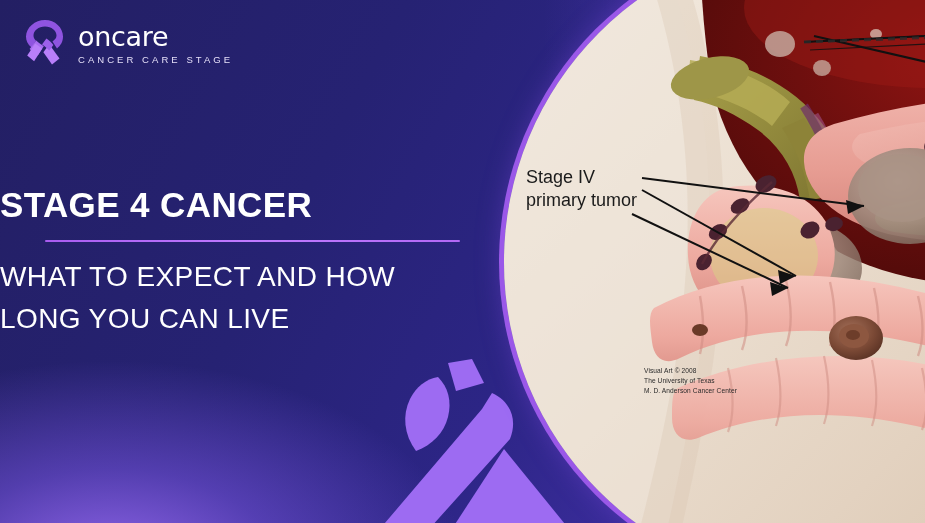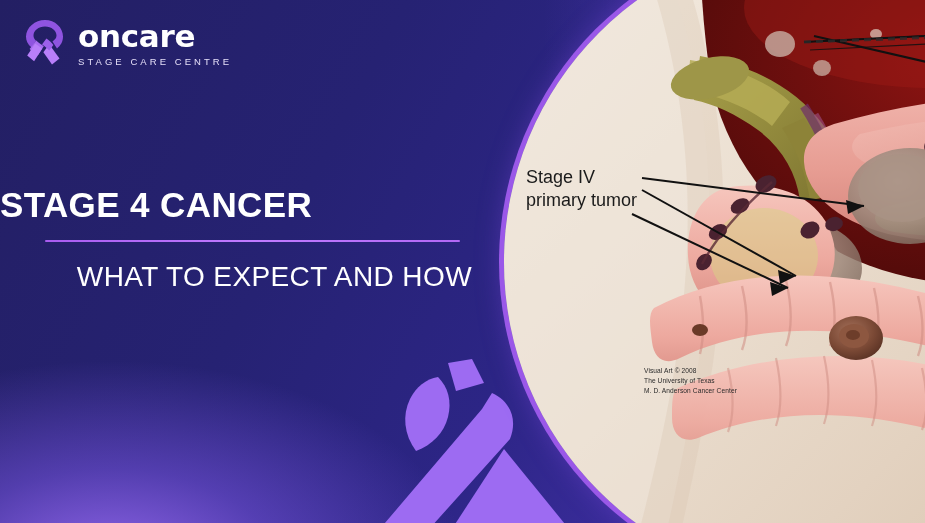--- a/index.html
+++ b/index.html
@@ -20,21 +20,21 @@
 
   
   .logo {
     position:absolute; left:22px; top:18px;
     display:flex; align-items:center; gap:11px;
     z-index:40;
   }
   .logo-mark { width:45px; height:52px; display:block; }
   .logo-text { display:flex; flex-direction:column; justify-content:center; }
   .logo-word {
-    font-size:31px; font-weight:700; color:#ffffff;
+    font-size:27px; font-weight:400; color:#ffffff;
     letter-spacing:-.3px; line-height:1.02;
     font-family:"DejaVu Sans", sans-serif;
   }
   .logo-tag {
     font-size:9.5px; color:#e5dff8; letter-spacing:3.05px;
     margin-top:3px; font-weight:400;
     font-family:"Liberation Sans", sans-serif;
   }
 
   
@@ -44,21 +44,21 @@
     letter-spacing:.4px; text-align:left; line-height:1.1;
     padding-right:48px;
   }
   .divider {
     height:2px; width:415px; margin:15px 0 14px 45px;
     background:linear-gradient(90deg,#a95cf0 0%, #c07bff 50%, #b268f5 100%);
     border-radius:2px;
   }
   .h-sub {
     font-size:28px; font-weight:400; color:#ffffff;
-    letter-spacing:.4px; line-height:1.52; text-align:right;
+    letter-spacing:.4px; line-height:1.52; text-align:left;
     padding-right:48px;
   }
 
   
   .watermark {
     position:absolute; left:352px; bottom:-34px;
     width:230px; height:200px; z-index:10; pointer-events:none;
   }
 
   
@@ -94,28 +94,29 @@
   <div class="logo">
     <svg class="logo-mark" viewBox="0 0 45 52">
       <path d="M23 2 C33 2 41 9.5 41 18.5 C41 24 38.5 27.5 35 30.5 L30.5 23.5 C33 21.5 34.5 20 34.5 17.5 C34.5 12.5 29.5 8.5 23 8.5 C16.5 8.5 11.5 12.5 11.5 17.5 C11.5 19.5 12.3 21.2 14 22.8 L9.5 29.5 C5.5 26.3 4 22.7 4 18.5 C4 9.5 13 2 23 2 Z" fill="#8f54e0"></path>
       <path d="M14.2 22.4 C16.8 24.7 19.6 26.6 21.8 28.3 L15.8 37.6 C13 35.6 9.8 33.2 7.6 31 L14.2 22.4 Z" fill="#a86cf0"></path>
       <path d="M27.2 26.2 L37.5 40.4 L30 46.6 L21.4 34.3 Z" fill="#b97ffa"></path>
       <path d="M20.2 30.6 L12.1 43.2 L5.2 37.6 L13.2 25.6 Z" fill="#b97ffa"></path>
       <path d="M24.4 20.6 C27.2 22.4 29.6 24.6 31.4 27 L27.2 32.5 C25 30 22.6 28 20 26.4 Z" fill="#9d60ea"></path>
     </svg>
     <div class="logo-text">
       <div class="logo-word">oncare</div>
-      <div class="logo-tag">STAGE CARE CENTRE</div>
+      <div class="logo-tag">CANCER CARE STAGE</div>
     </div>
   </div>
 
   <div class="headline">
     <div class="h-title">STAGE 4 CANCER</div>
     <div class="divider"></div>
     <div class="h-sub">WHAT TO EXPECT AND HOW</div>
+    <div class="h-sub">LONG YOU CAN LIVE</div>
   </div>
 
   <svg class="watermark" viewBox="0 0 230 200">
     <path d="M96 6 L120 2 L132 26 L104 34 Z" fill="#9d6bf2"></path>
     <path d="M86 20 C96 30 100 44 96 60 C92 76 80 88 64 94 C52 78 50 58 58 42 C64 30 74 22 86 20 Z" fill="#9d6bf2"></path>
     <path d="M140 36 C158 44 166 62 158 82 L52 200 L4 200 L130 52 Z" fill="#9d6bf2"></path>
     <path d="M152 92 L230 188 L230 200 L110 200 L96 178 Z" fill="#9d6bf2"></path>
   </svg>
 
   <div class="media-circle">

